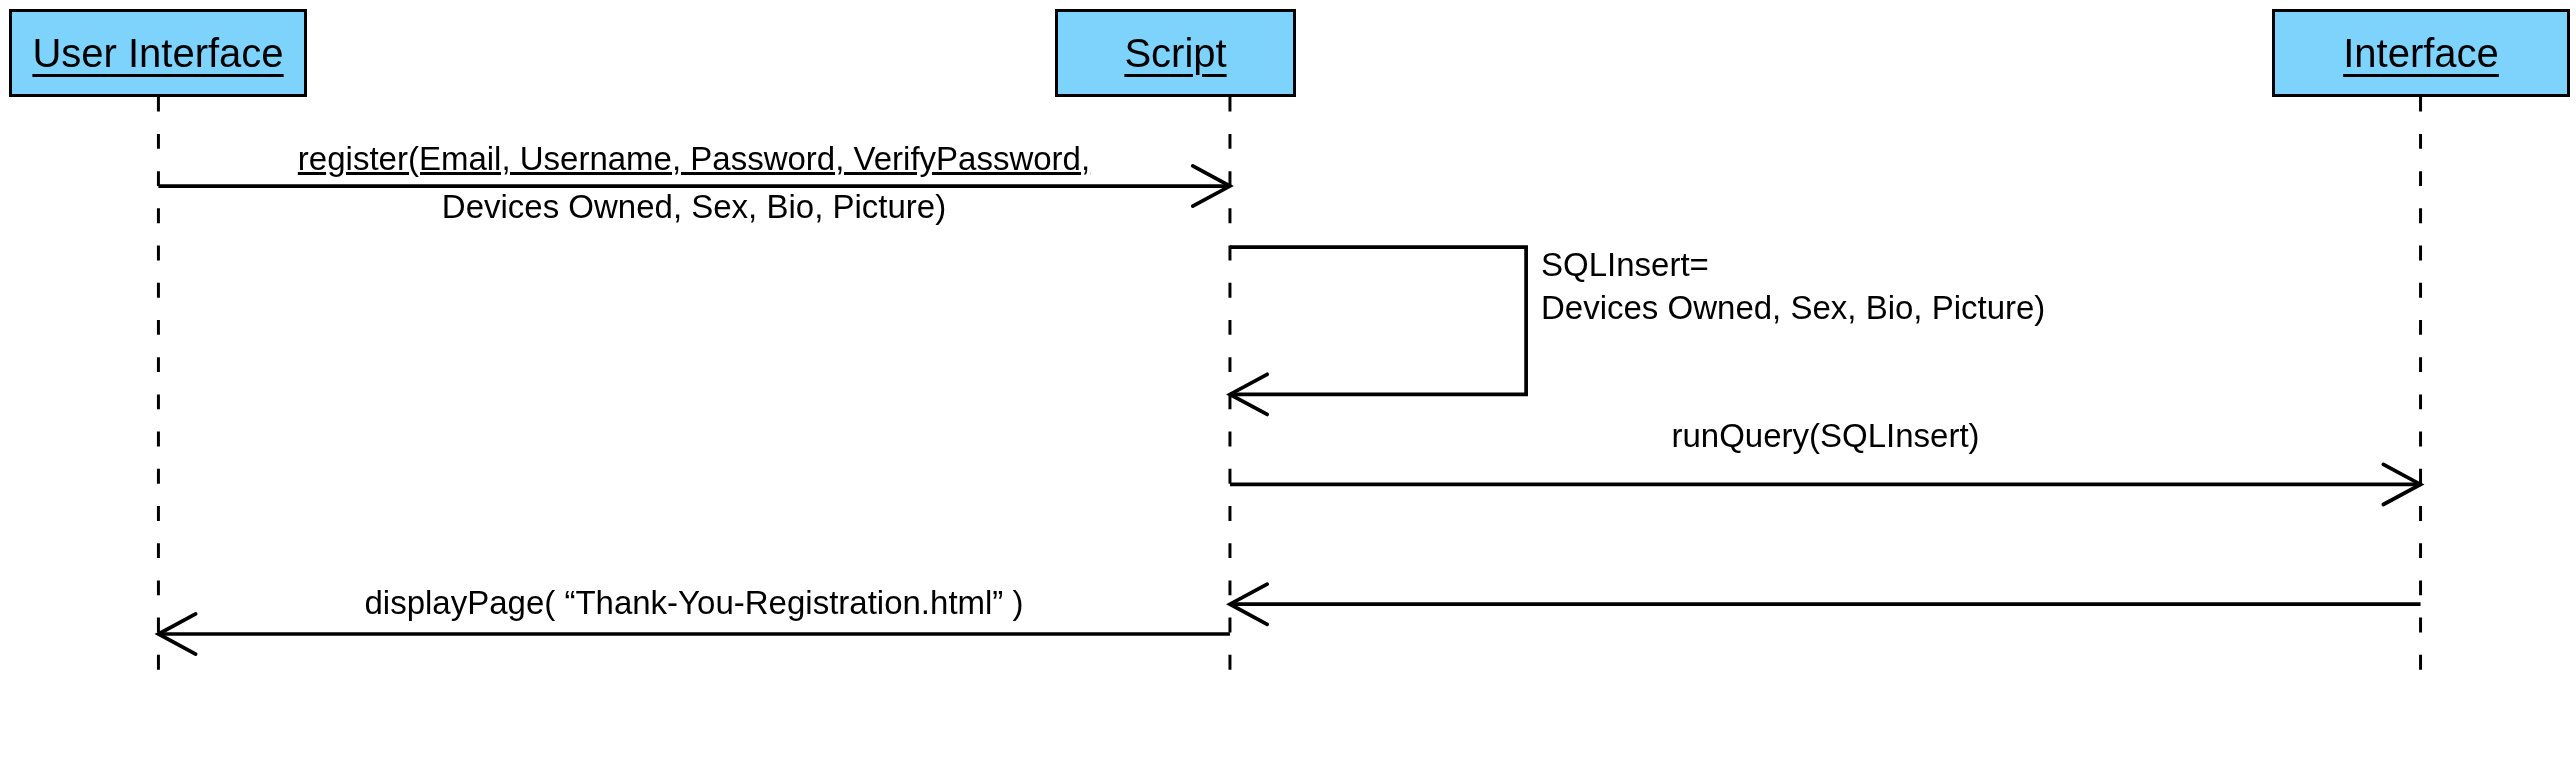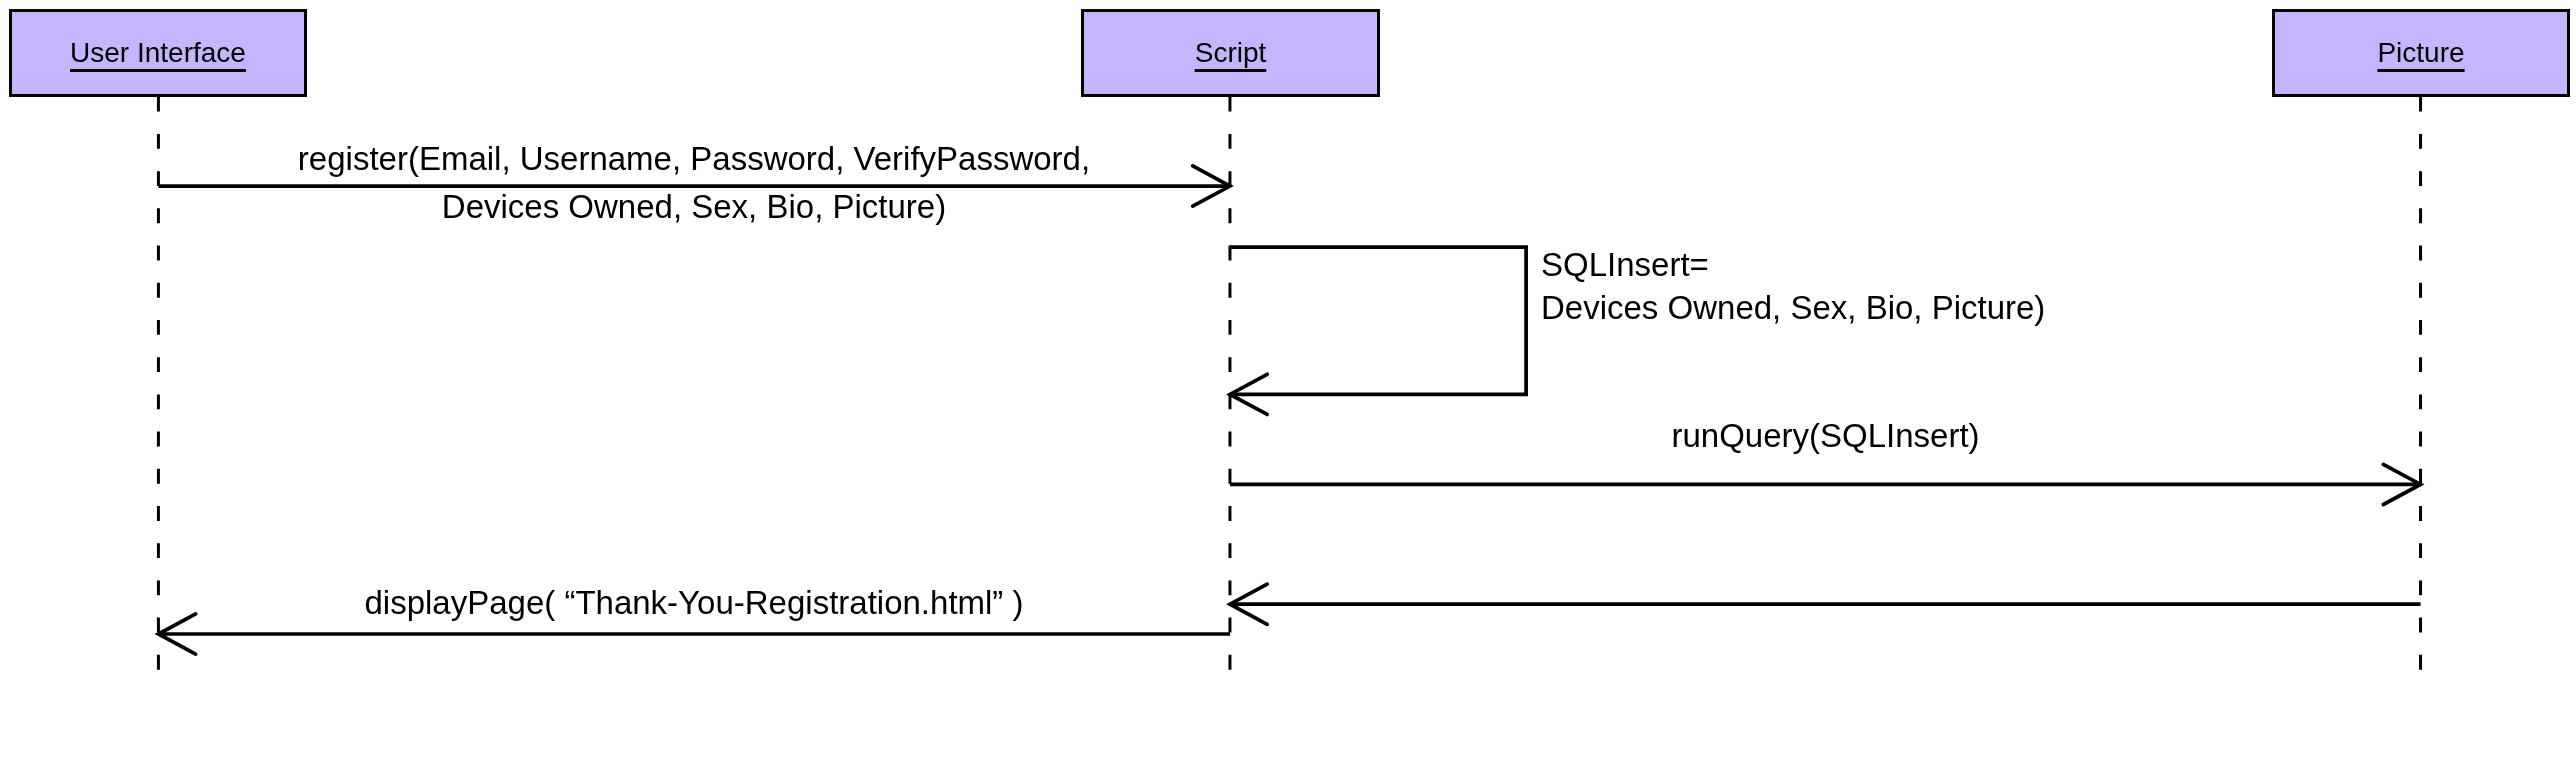--- a/index.html
+++ b/index.html
@@ -7,41 +7,41 @@
     position:relative;
     width:2576px;height:759px;
     background:#ffffff;
     font-family:"Liberation Sans", sans-serif;
     color:#000;
     overflow:hidden;
   }
   .actor{
     position:absolute;top:9px;height:88px;
     border:3px solid #000;box-sizing:border-box;
-    background:#c4b5fd;
+    background:#7dd3fc;
     display:flex;align-items:center;justify-content:center;
-    font-size:28px;
+    font-size:40px;
   }
   .actor .lbl{
     text-decoration:underline;
     text-decoration-thickness:3px;
     text-underline-offset:6.7px;
     white-space:nowrap;
   }
   .actor-ui{left:9px;width:298px;}
-  .actor-script{left:1081px;width:299px;}
+  .actor-script{left:1055px;width:241px;}
   .actor-db{left:2272px;width:298px;}
   svg.canvas{position:absolute;left:0;top:0;}
   .msg{
     position:absolute;
     font-size:33px;line-height:37px;
     white-space:nowrap;
   }
   .ctr{text-align:center;}
-  .msg1-l1{left:158px;width:1072px;top:140px;}
+  .msg1-l1{left:158px;width:1072px;top:140px;text-decoration:underline;}
   .msg1-l2{left:158px;width:1072px;top:188px;}
   .selfmsg{left:1541px;top:243px;line-height:43px;text-align:left;}
   .runquery{left:1230px;width:1191px;top:417px;}
   .success{left:1230px;width:1191px;top:558px;}
   .displaypage{left:158px;width:1072px;top:584px;}
 </style>
 </head>
 <body>
 
 <div class="stage">
@@ -68,21 +68,21 @@
     <polyline points="262,825 212,852 262,879" fill="none" stroke="#000" stroke-width="5" stroke-linecap="round"></polyline>
   </svg>
 
   <div class="actor actor-ui">
     <span class="lbl">User Interface</span>
   </div>
   <div class="actor actor-script">
     <span class="lbl">Script</span>
   </div>
   <div class="actor actor-db">
-    <span class="lbl">Picture</span>
+    <span class="lbl">Interface</span>
   </div>
 
   <div class="msg ctr msg1-l1">register(Email, Username, Password, VerifyPassword,</div>
   <div class="msg ctr msg1-l2">Devices Owned, Sex, Bio, Picture)</div>
 
   <div class="msg selfmsg">
     <div>SQLInsert=</div>
     <div>Devices Owned, Sex, Bio, Picture)</div>
   </div>
 

